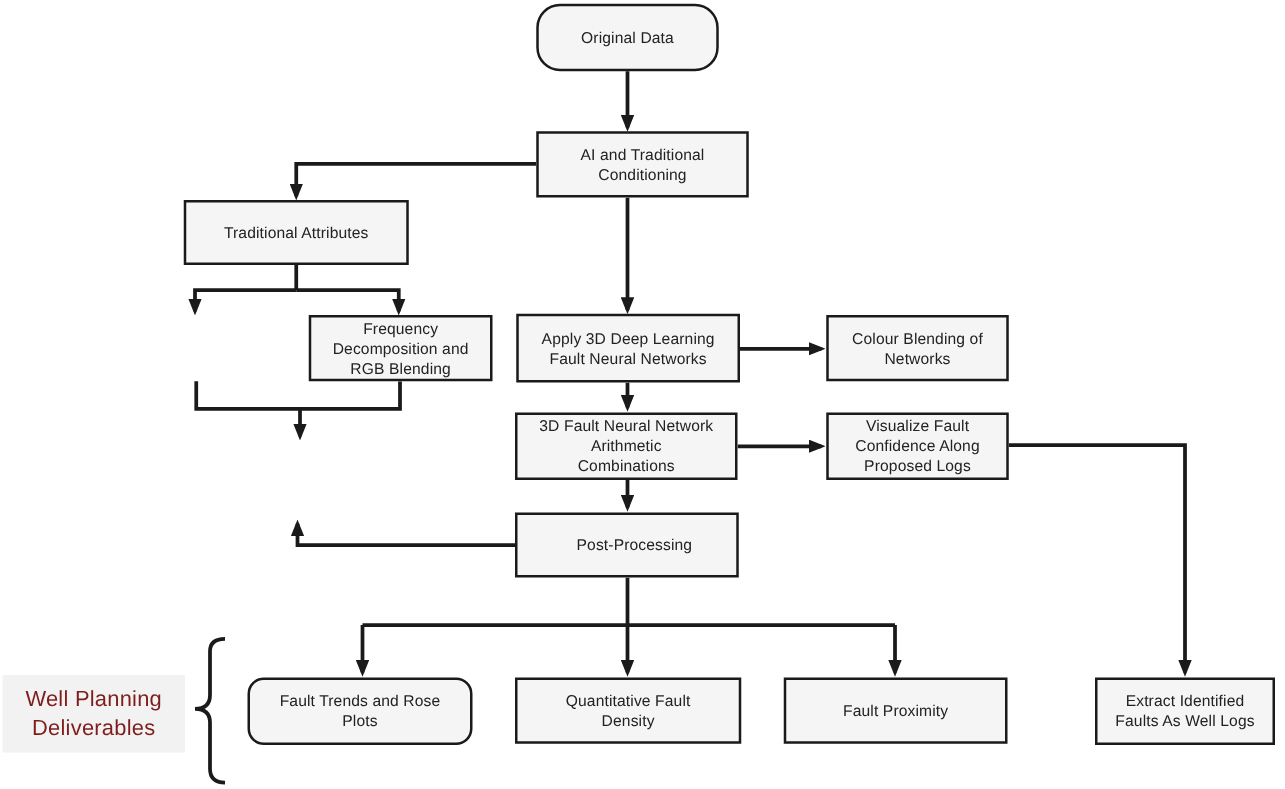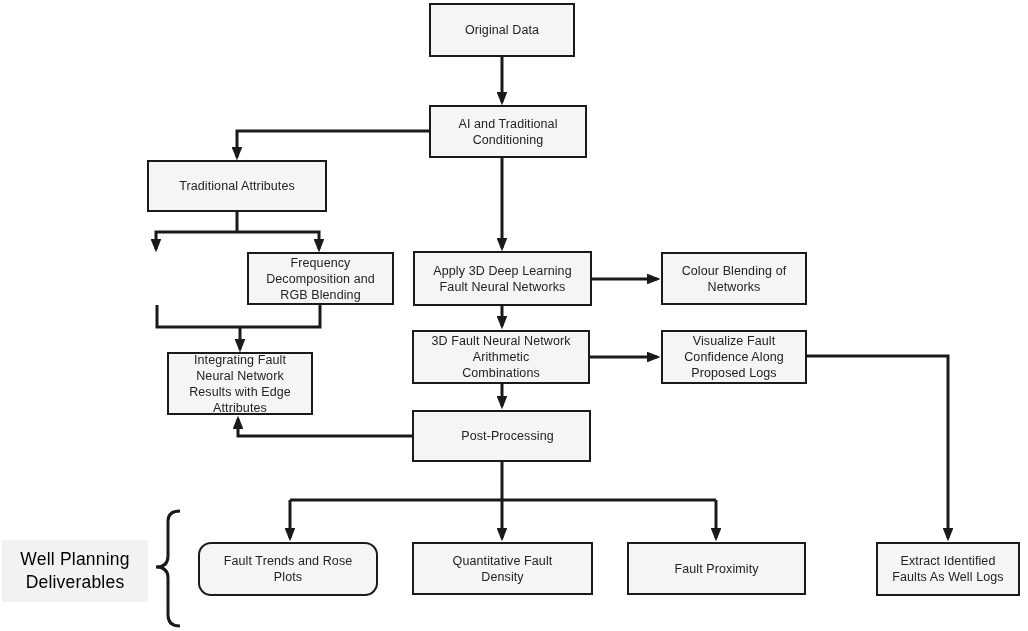--- a/index.html
+++ b/index.html
@@ -9,28 +9,28 @@
   }
   .connectors{position:absolute;left:0;top:0;width:1028px;height:631px;pointer-events:none;}
   .node{
     position:absolute;box-sizing:border-box;
     border:2px solid #1a1a1a;background:#f5f5f5;color:#222;
     display:flex;align-items:center;justify-content:center;text-align:center;
     font-size:12.5px;line-height:1.28;white-space:pre-line;letter-spacing:.1px;
     z-index:2;
   }
   .side-label{
-    position:absolute;box-sizing:border-box;background:#f2f2f2;color:#000000;
+    position:absolute;box-sizing:border-box;background:#f2f2f2;color:#7f1d1d;
     display:flex;align-items:center;justify-content:center;text-align:center;
     font-size:17.5px;line-height:1.32;white-space:pre-line;letter-spacing:.2px;
     z-index:2;
   }
   
-  #n-original{left:429px;top:3px;width:146px;height:54px;}
-  #n-ai{left:429px;top:105px;width:158px;height:53px;}
+  #n-original{left:429px;top:3px;width:146px;height:54px;border-radius:19px;}
+  #n-ai{left:429px;top:105px;width:170px;height:53px;}
   #n-trad{left:147px;top:160px;width:180px;height:52px;}
   #n-edge{left:85px;top:252px;width:147px;height:53px;}
   #n-freq{left:247px;top:252px;width:147px;height:53px;}
   #n-apply{left:413px;top:251px;width:179px;height:55px;}
   #n-colour{left:661px;top:252px;width:146px;height:53px;}
   #n-arith{left:412px;top:330px;width:178px;height:54px;}
   #n-vis{left:661px;top:330px;width:146px;height:54px;}
   #n-integr{left:167px;top:352px;width:146px;height:63px;}
   #n-post{left:412px;top:410px;width:179px;height:52px;padding-left:12px;}
   #n-trends{left:198px;top:542px;width:180px;height:54px;border-radius:13px;}
@@ -83,24 +83,20 @@
   <div class="node" id="n-apply">Apply 3D Deep Learning
 Fault Neural Networks</div>
   <div class="node" id="n-colour">Colour Blending of
 Networks</div>
   <div class="node" id="n-arith">3D Fault Neural Network
 Arithmetic
 Combinations</div>
   <div class="node" id="n-vis">Visualize Fault
 Confidence Along
 Proposed Logs</div>
-  <div class="node" id="n-integr">Integrating Fault
-Neural Network
-Results with Edge
-Attributes</div>
   <div class="node" id="n-post">Post-Processing</div>
   <div class="node" id="n-trends">Fault Trends and Rose
 Plots</div>
   <div class="node" id="n-quant">Quantitative Fault
 Density</div>
   <div class="node" id="n-prox">Fault Proximity</div>
   <div class="node" id="n-extract">Extract Identified
 Faults As Well Logs</div>
 
   <div class="side-label" id="side-label">Well Planning

